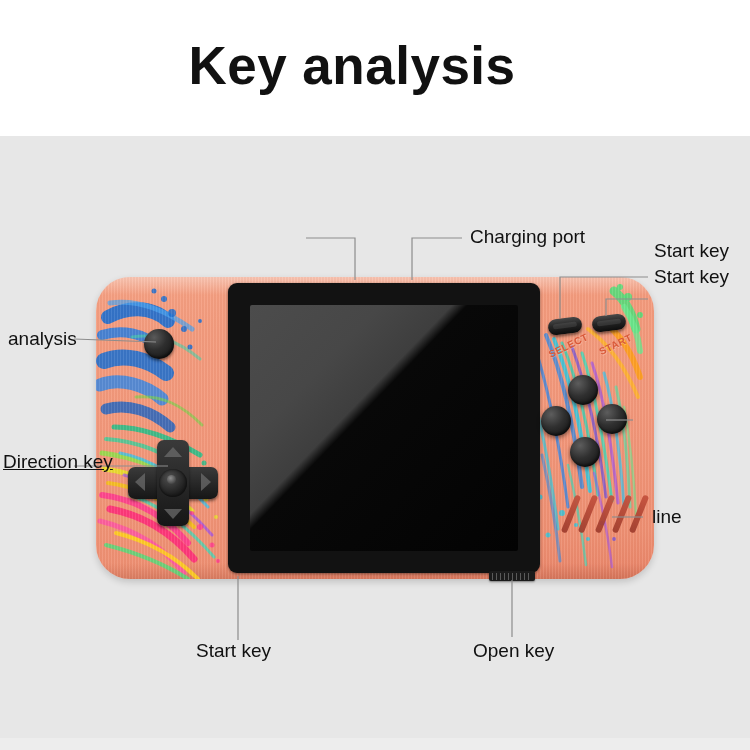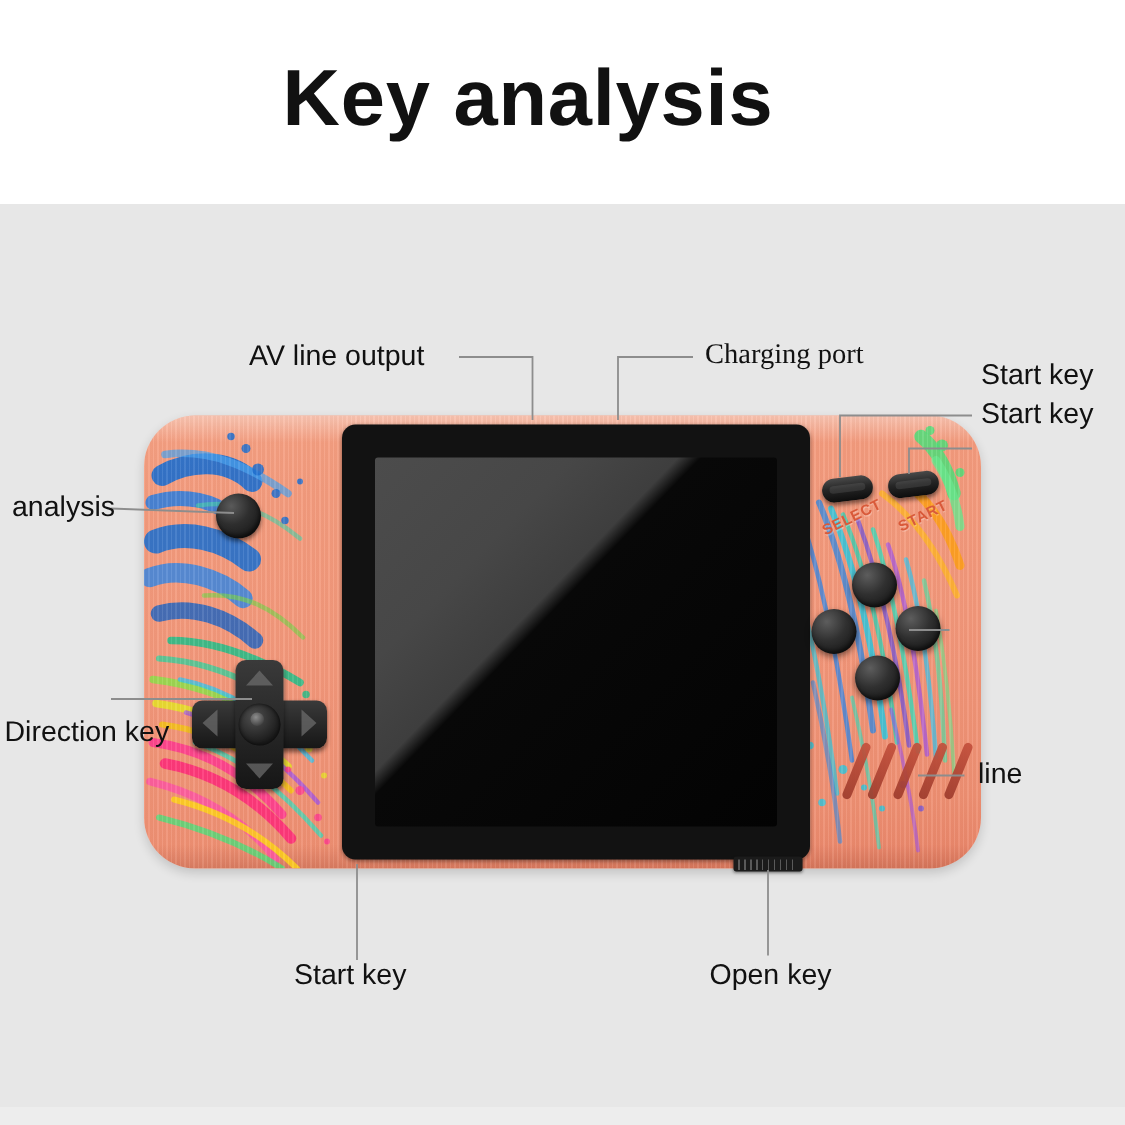--- a/index.html
+++ b/index.html
@@ -295,31 +295,30 @@
       <path d="M633 420 L606 420"></path>
 
       <path d="M643 517 L612 517"></path>
 
       <path d="M238 640 L238 576"></path>
 
       <path d="M512 637 L512 580"></path>
     </g>
   </svg>
 
-  <div class="lbl" style="left:166px;top:227px;">AV line output</div>
-
-  <div class="lbl" style="left:470px;top:226px;font-family:Liberation Serif, serif;">Charging port</div>
+
+  <div class="lbl" style="left:470px;top:226px;">Charging port</div>
 
   <div class="lbl" style="left:654px;top:240px;">Start key</div>
 
   <div class="lbl" style="left:654px;top:266px;">Start key</div>
 
   <div class="lbl" style="left:8px;top:328px;">analysis</div>
 
-  <div class="lbl" style="left:3px;top:478px;">Direction key</div>
+  <div class="lbl" style="left:3px;top:451px;text-decoration:underline;">Direction key</div>
 
 
   <div class="lbl" style="left:652px;top:506px;">line</div>
 
   <div class="lbl" style="left:196px;top:640px;">Start key</div>
 
   <div class="lbl" style="left:473px;top:640px;">Open key</div>
 
 </div>
 

